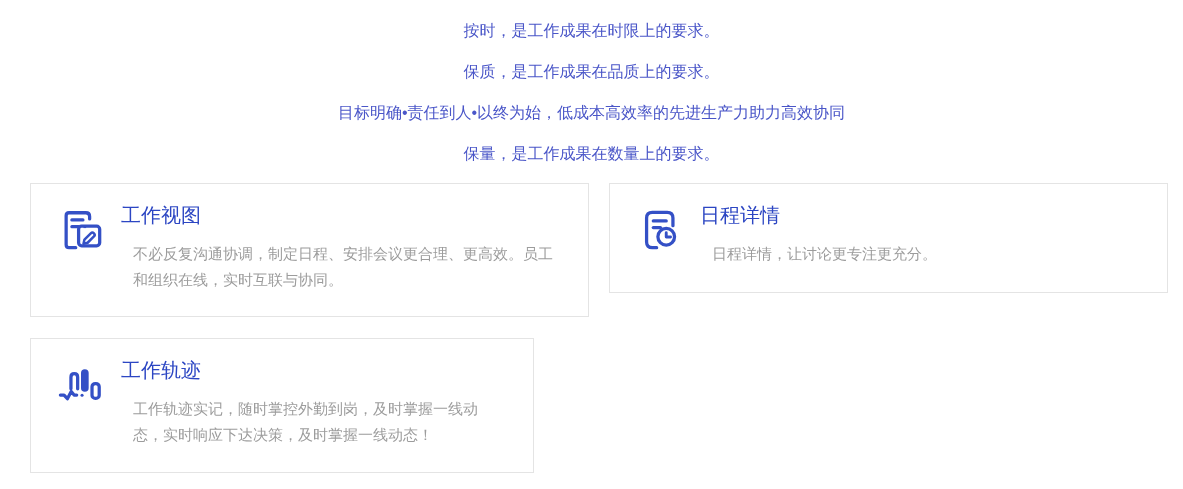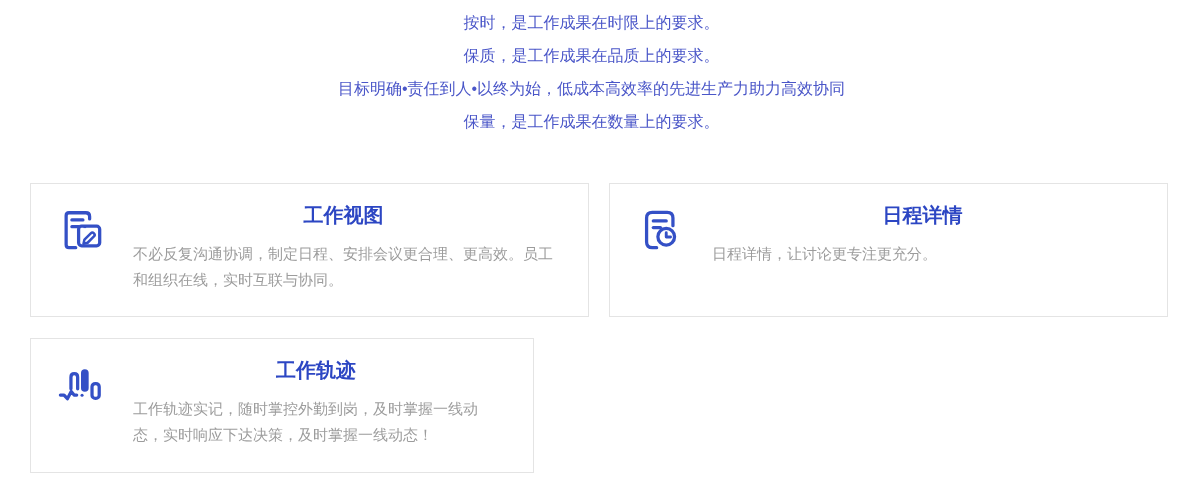--- a/index.html
+++ b/index.html
@@ -24,51 +24,50 @@
   
   .intro {
     position: absolute;
     top: 6px; left: 0;
     width: 100%;
     text-align: center;
     color: var(--intro-blue);
     font-size: 16px;
     line-height: 33px;
   }
-  .intro div { margin: 0; }
+  .intro div { margin: 8px; }
 
   
   .card {
     position: absolute;
     background: #ffffff;
     border: 1px solid var(--card-border);
   }
   .card-1 { left: 30px;  top: 183px; width: 559px; height: 134px; }
-  .card-2 { left: 609px; top: 183px; width: 559px; height: 134px; }
+  .card-2 { left: 609px; top: 183px; width: 559px; height: 110px; }
   .card-3 { left: 30px;  top: 338px; width: 504px; height: 135px; }
 
   .card .icon {
     position: absolute;
     left: 27px; top: 23px;
     width: 46px; height: 46px;
     color: var(--accent-blue);
   }
   .card .icon svg { display: block; width: 100%; height: 100%; }
 
   .card .content {
     position: absolute;
     left: 90px; top: 17px; right: 22px;
   }
   .card .card-title {
     margin: 0 0 6px 0;
     font-size: 20px;
     line-height: 28px;
-    font-weight: bold;
+    font-weight: normal;
     color: var(--title-blue);
-    text-align: center;
   }
   .card .card-desc {
     margin: 12px;
     font-size: 15px;
     line-height: 26px;
     color: var(--body-gray);
   }
 </style>
 </head>
 <body>

